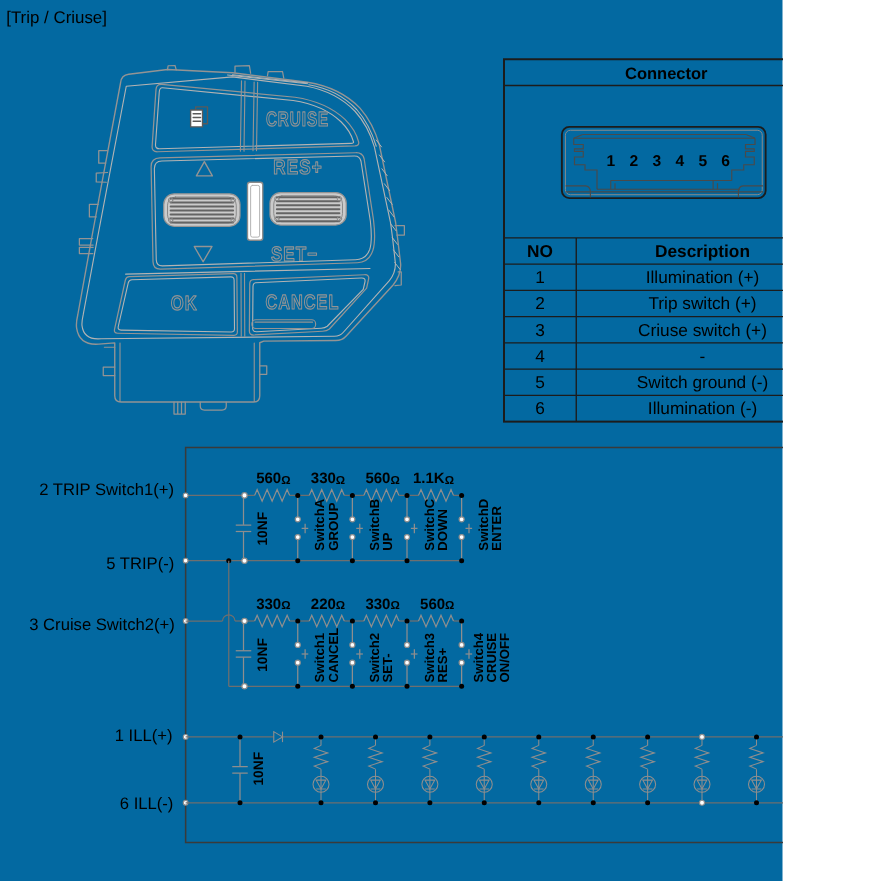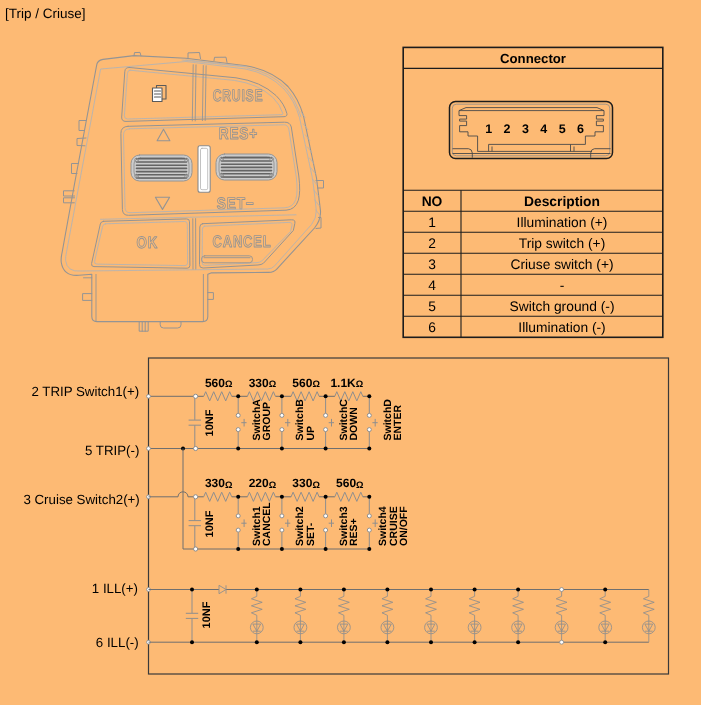--- a/index.html
+++ b/index.html
@@ -1,16 +1,16 @@
 <!DOCTYPE html>
 <html><head>
 <meta charset="utf-8">
 <style>
 html,body{margin:0;padding:0;background:#fff;}
-#page{position:relative;width:701px;height:705px;background:#fdba74;overflow:hidden;}
+#page{position:relative;width:626px;height:705px;background:#0369a1;overflow:hidden;}
 svg{position:absolute;top:0;left:0;}
 text{font-family:"Liberation Sans",sans-serif;fill:#000;text-rendering:geometricPrecision;}
 *{-webkit-font-smoothing:antialiased;}
 </style>
 </head>
 <body>
 <div id="page">
 <svg width="701" height="705" viewBox="0 0 701 705" style="will-change:transform">
 <defs>
 <g id="rh" stroke="#8e8e8e" fill="none" stroke-width="1">

